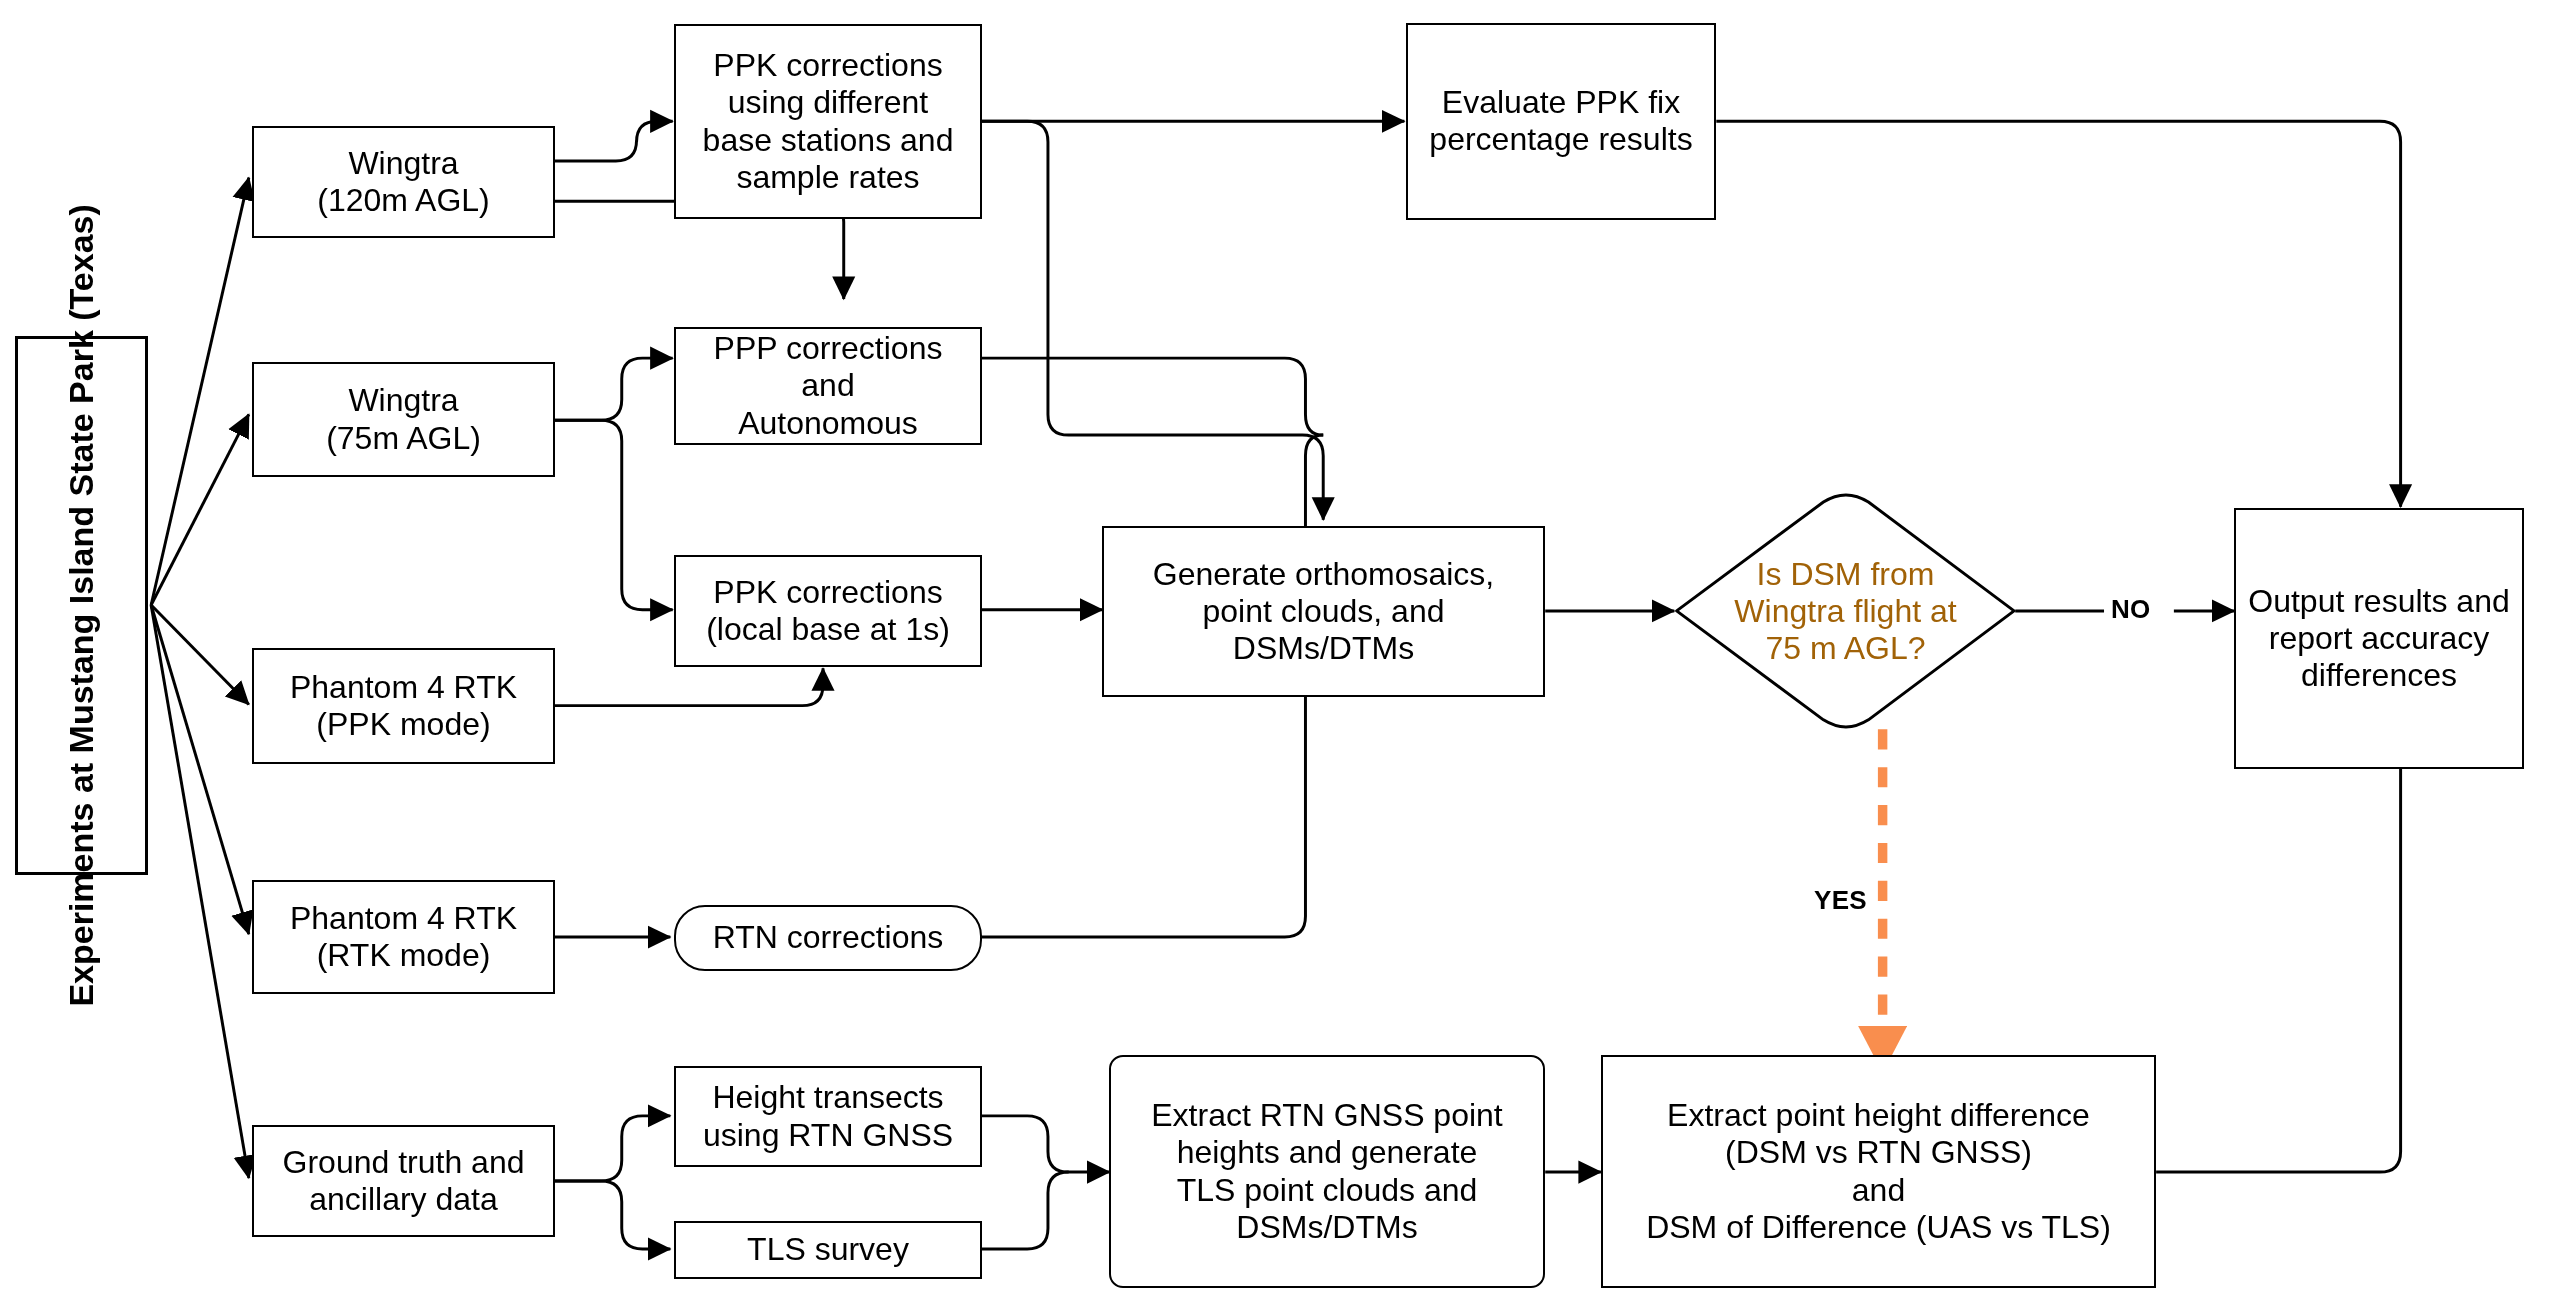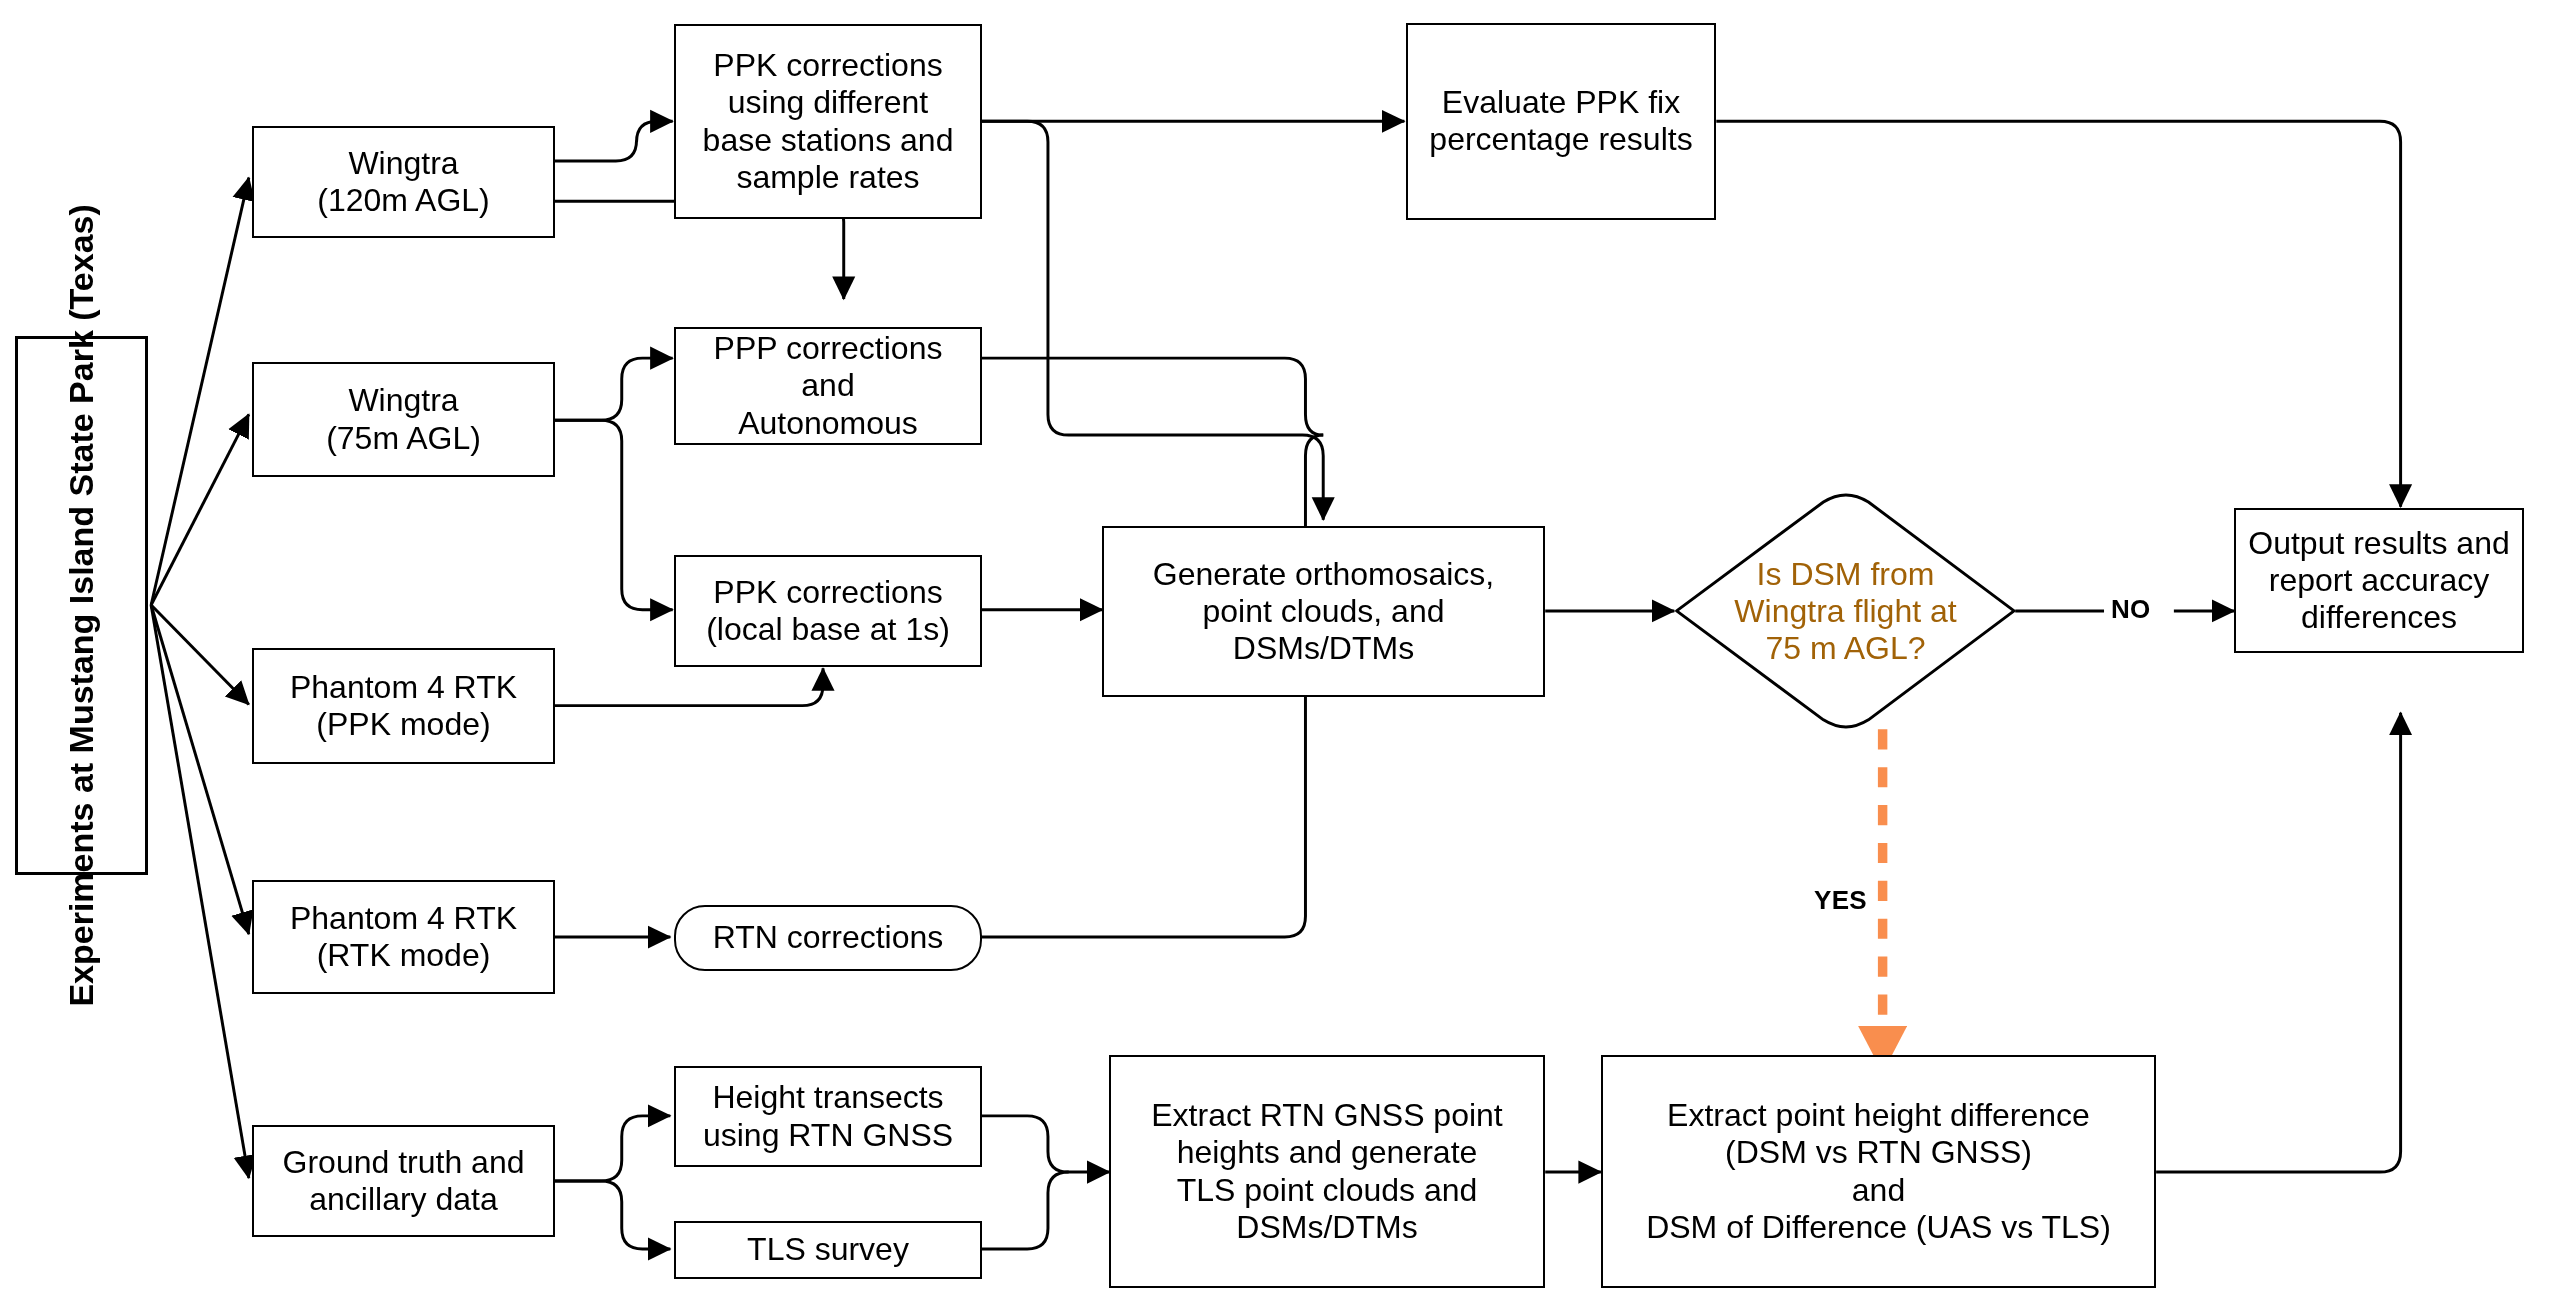--- a/index.html
+++ b/index.html
@@ -140,29 +140,29 @@
   </div>
 
   <div class="node" style="left:1102px;top:526px;width:443px;height:171px;">
     <span>Generate orthomosaics,<br>point clouds, and<br>DSMs/DTMs</span>
   </div>
 
   <div class="diamond-label" style="left:1723px;top:533px;width:245px;height:157px;">
     <span>Is DSM from<br>Wingtra flight at<br>75 m AGL?</span>
   </div>
 
-  <div class="node" style="left:1109px;top:1055px;width:436px;height:233px;">
+  <div class="node" style="left:1109px;top:1055px;width:436px;height:233px;border-radius:14px;">
     <span>Extract RTN GNSS point<br>heights and generate<br>TLS point clouds and<br>DSMs/DTMs</span>
   </div>
 
   <div class="node" style="left:1601px;top:1055px;width:555px;height:233px;">
     <span>Extract point height difference<br>(DSM vs RTN GNSS)<br>and<br>DSM of Difference (UAS vs TLS)</span>
   </div>
 
-  <div class="node" style="left:2234px;top:508px;width:290px;height:145px;">
+  <div class="node" style="left:2234px;top:508px;width:290px;height:261px;">
     <span>Output results and<br>report accuracy<br>differences</span>
   </div>
 
   <div class="edge-label" style="left:2111px;top:594px;">
     <span>NO</span>
   </div>
 
   <div class="edge-label" style="left:1790px;top:885px;margin-left:24px;">
     <span>YES</span>
   </div>

